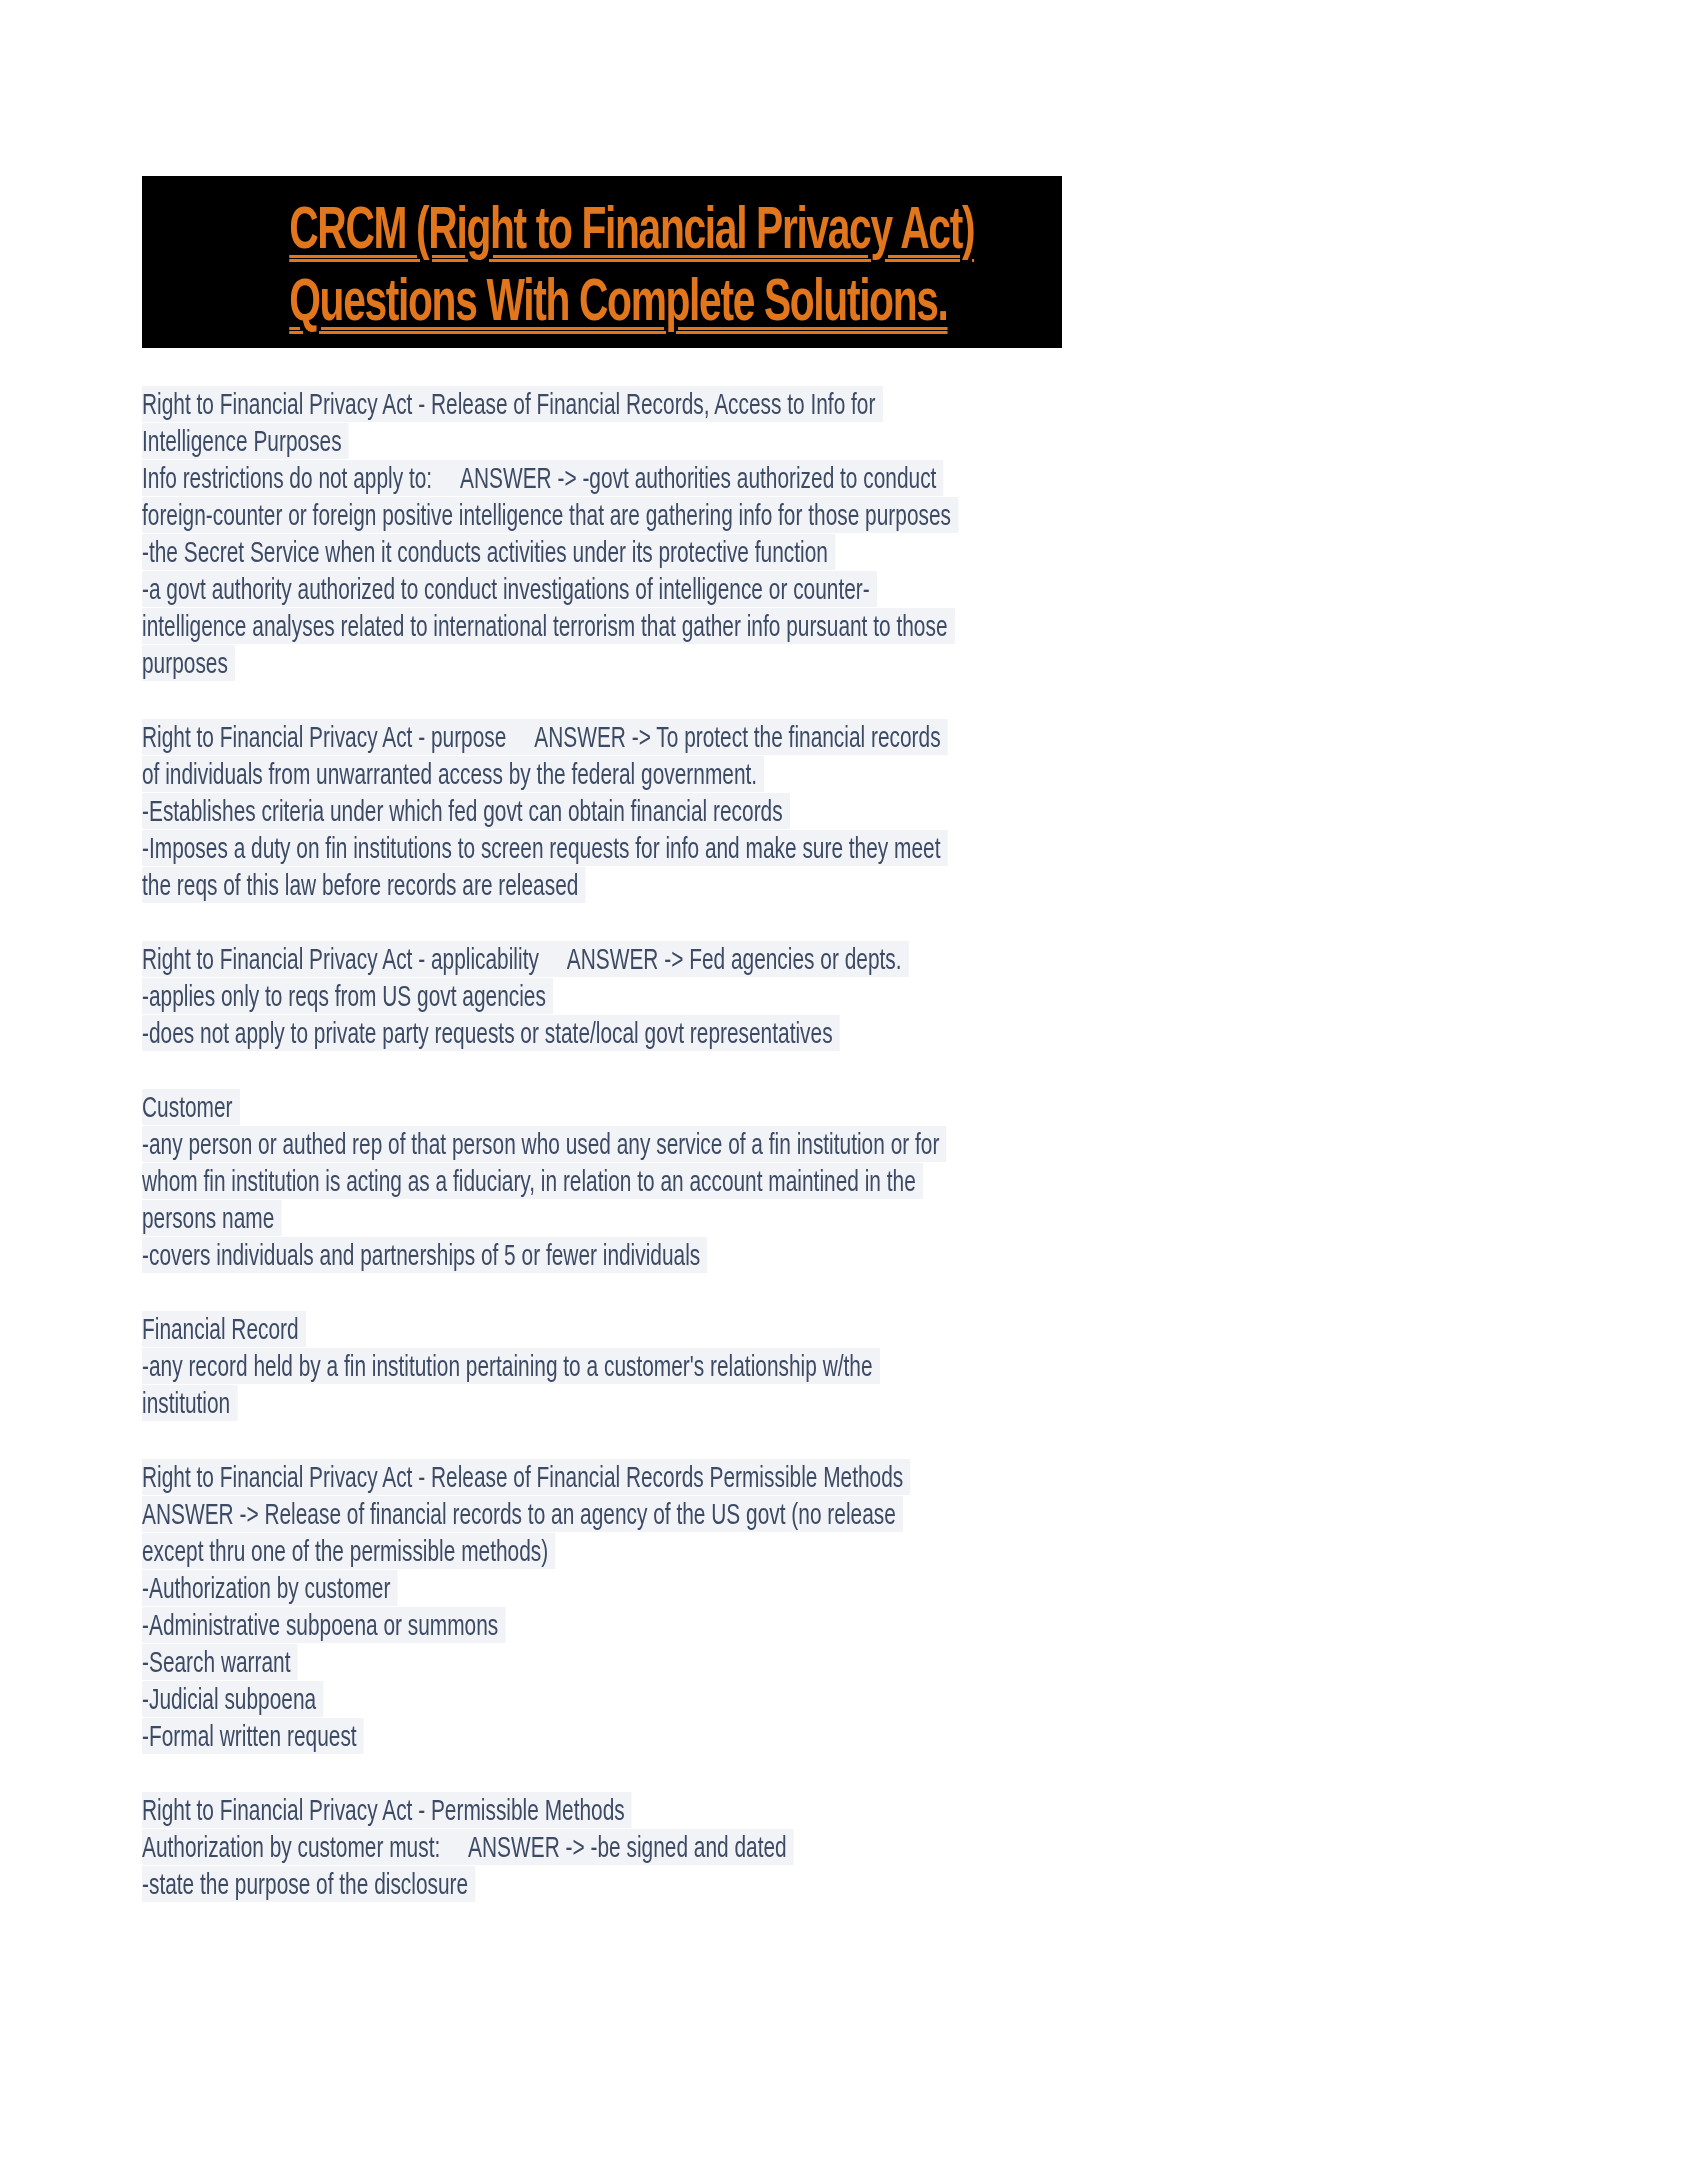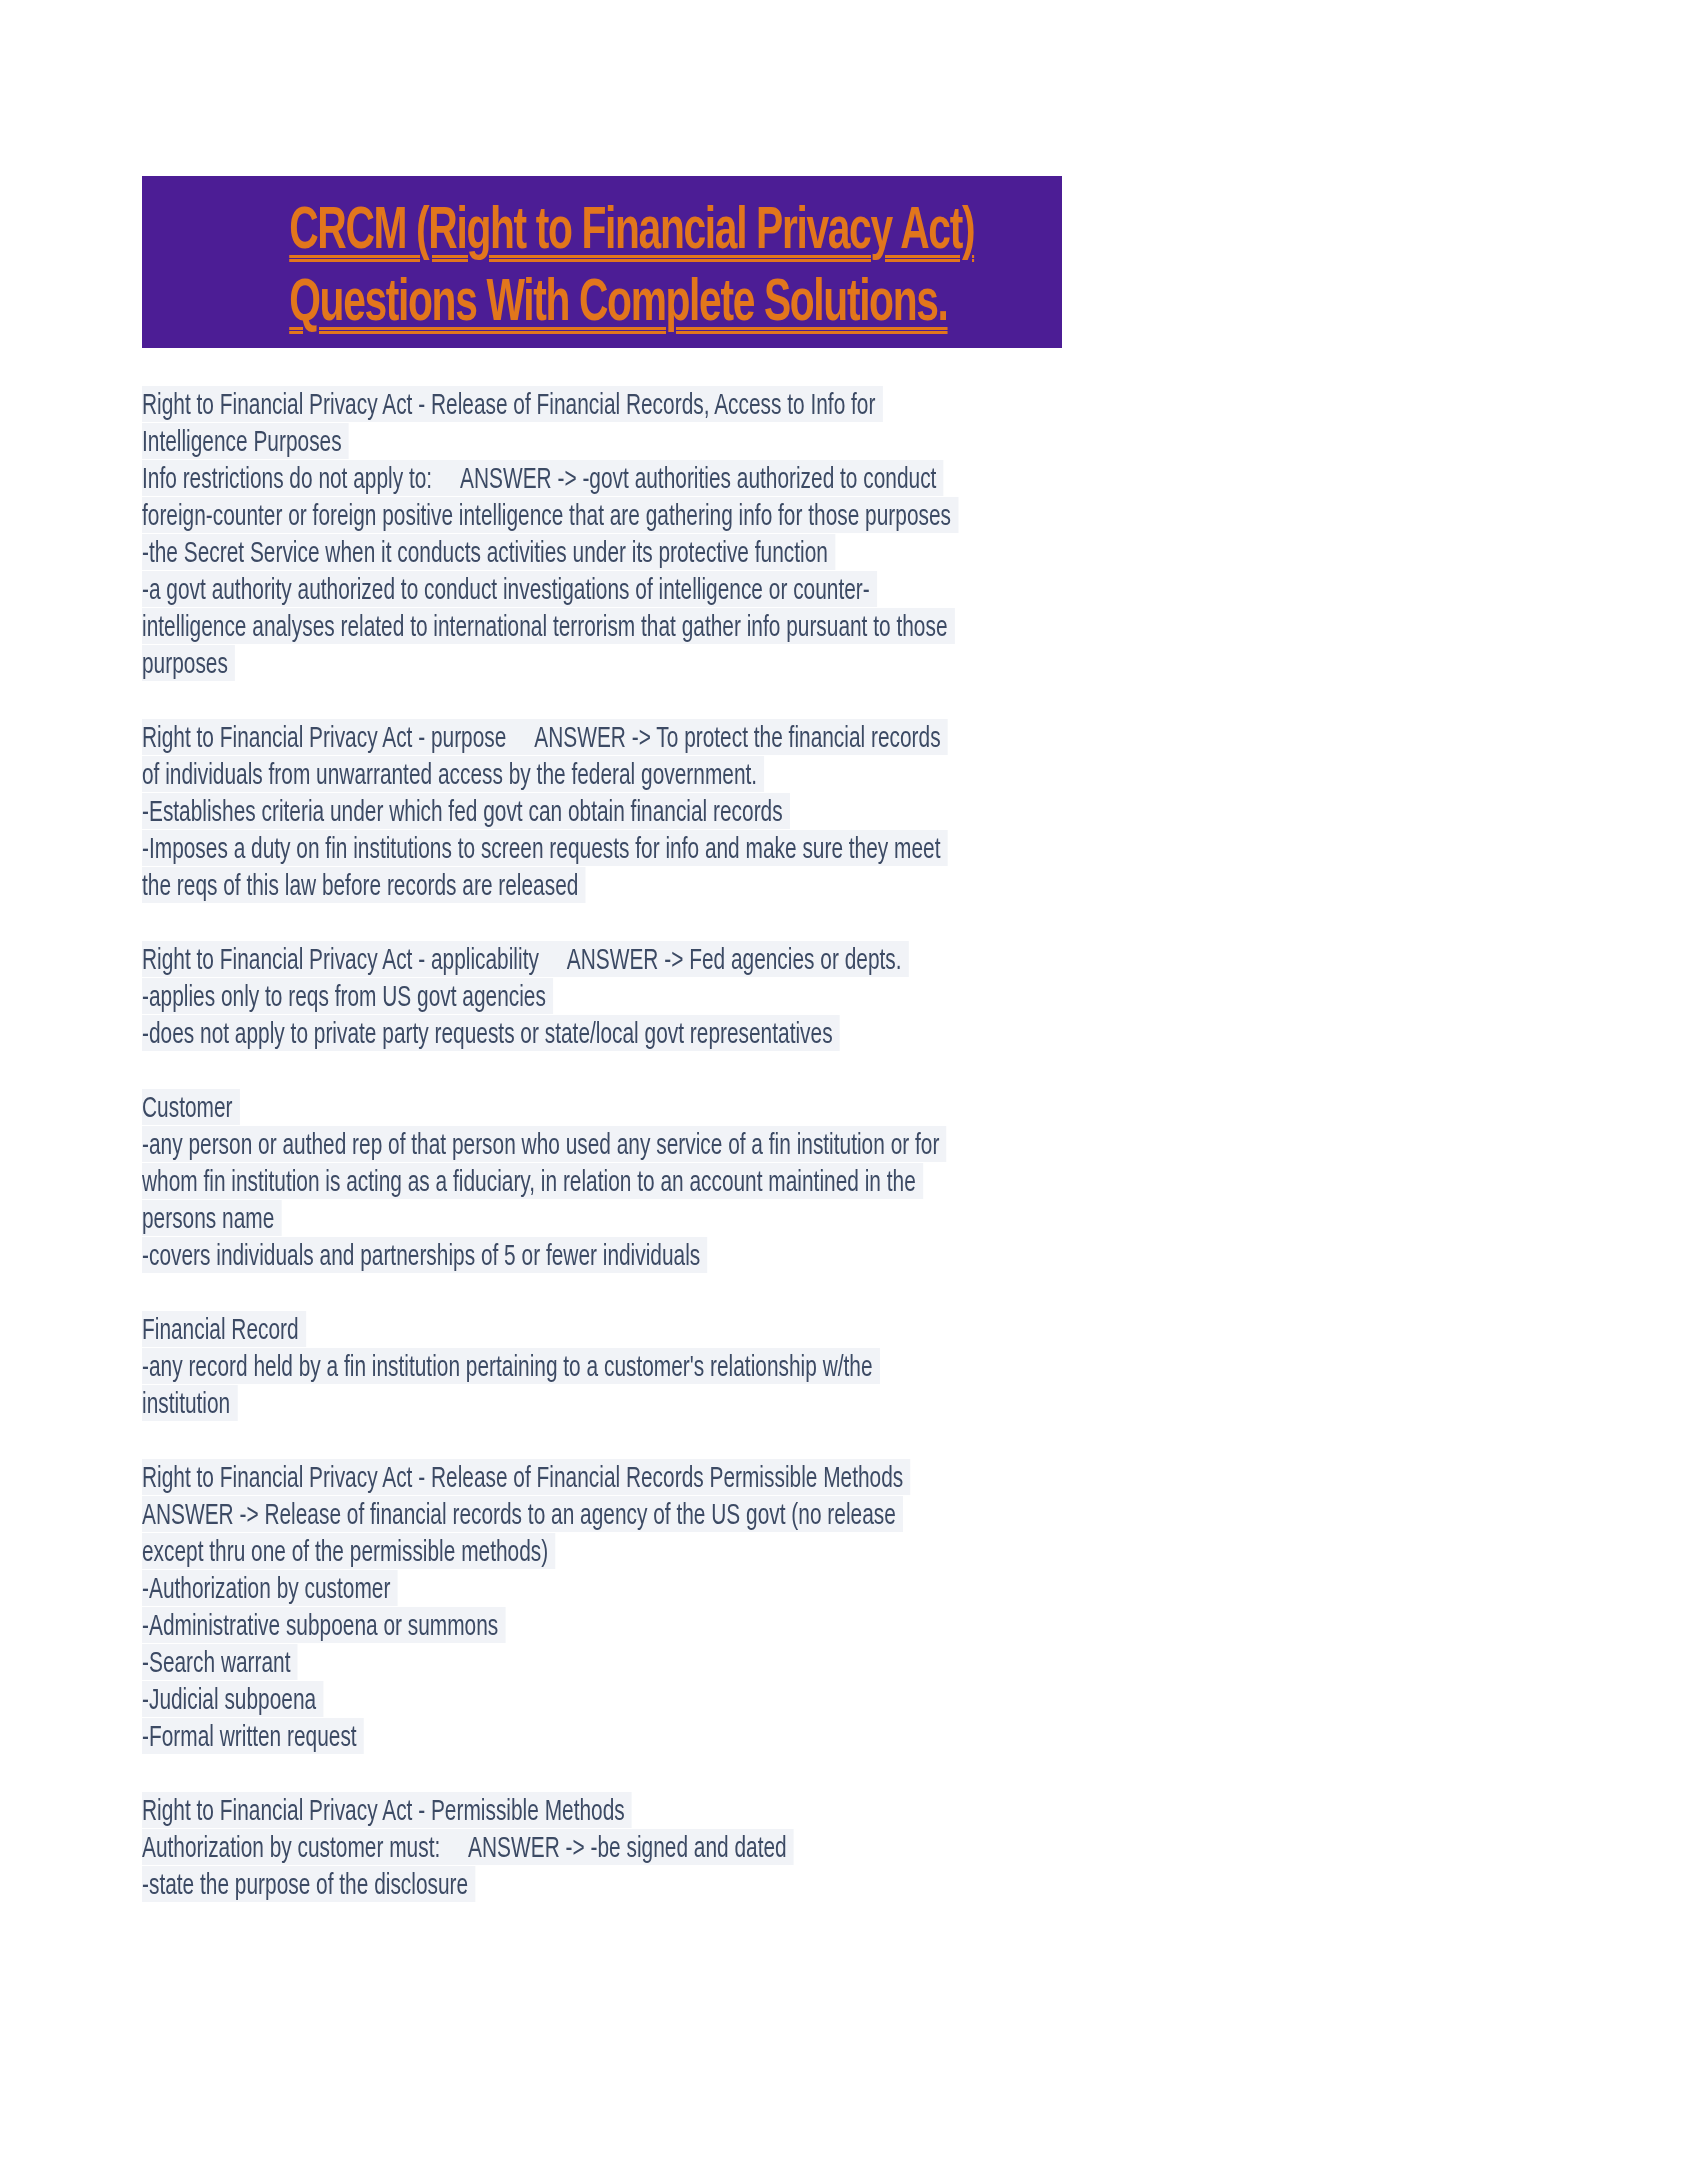--- a/index.html
+++ b/index.html
@@ -16,22 +16,23 @@
     width: 1683px;
     height: 2178px;
     background: #ffffff;
   }
   .title-block {
     position: absolute;
     left: 142px;
     top: 176px;
     width: 920px;
     height: 172px;
-    background: #4c1d95;
+    background: #000000;
     text-align: center;
+    text-decoration: underline;
   }
   .title-inner {
     width: 100%;
     padding-top: 16px;
     transform: scaleX(0.68);
     transform-origin: 50% 0;
   }
   .title-line {
     display: block;
     font-size: 60px;

